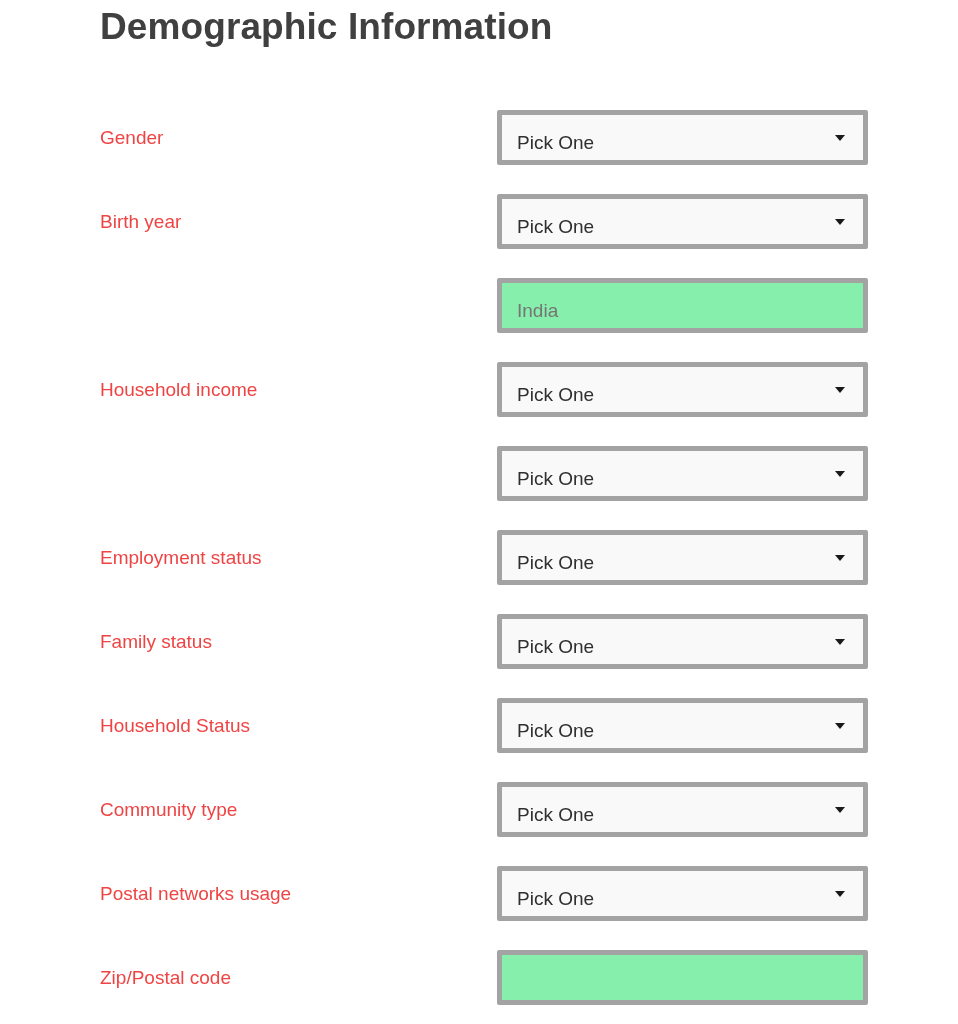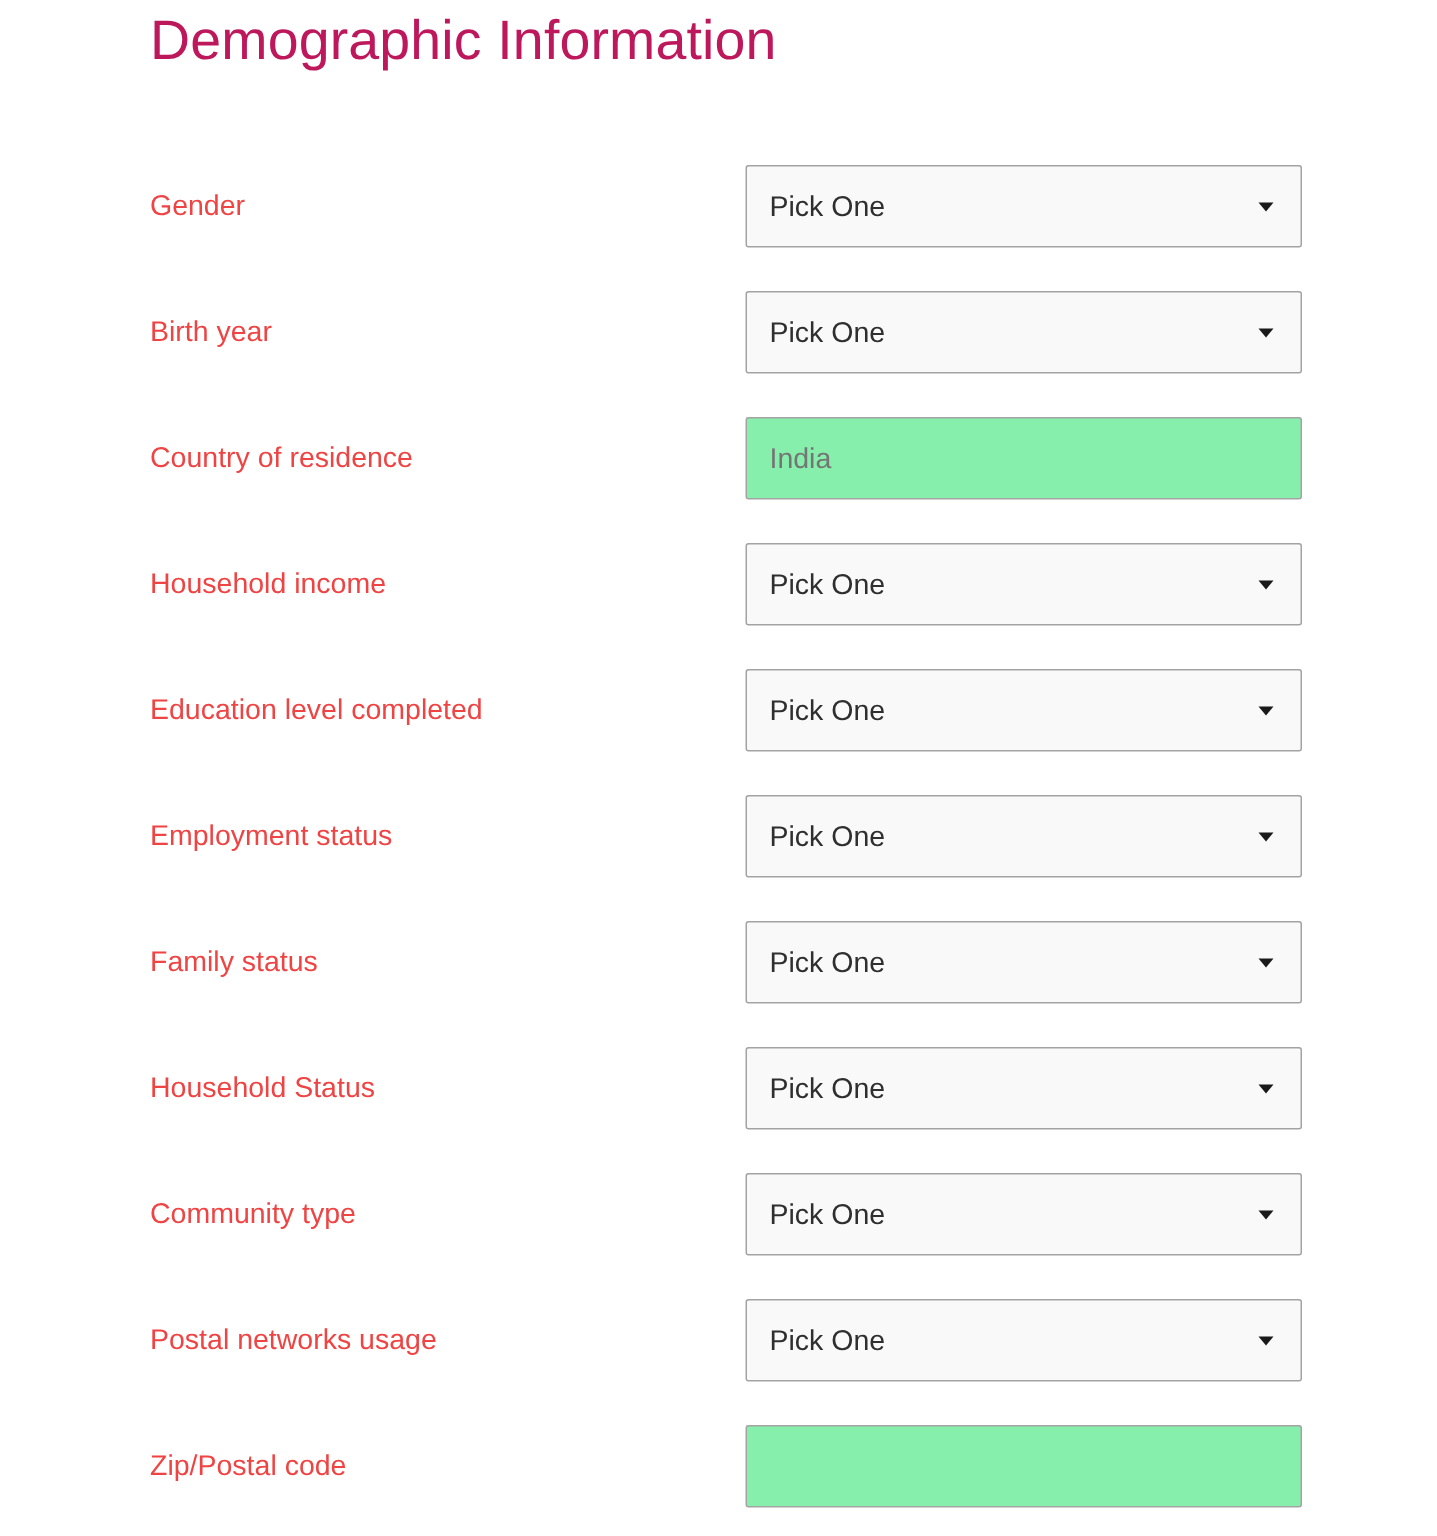--- a/index.html
+++ b/index.html
@@ -20,23 +20,23 @@
     width: 958px;
     height: 1024px;
     background: #ffffff;
   }
 
   .page-title {
     position: absolute;
     left: 100px;
     top: 4px;
     font-size: 37px;
-    font-weight: 400;
+    font-weight: 700;
     line-height: 46px;
-    color: #be185d;
+    color: #404040;
     letter-spacing: 0.1px;
     white-space: nowrap;
   }
 
   .form {
     position: absolute;
     left: 0;
     top: 110px;
     width: 958px;
   }
@@ -56,21 +56,21 @@
     white-space: nowrap;
   }
 
   .field-control {
     position: absolute;
     left: 497px;
     top: 0;
     width: 371px;
     height: 55px;
     box-sizing: border-box;
-    border: 1px solid #a3a3a3;
+    border: 5px solid #a3a3a3;
     border-radius: 2px;
   }
 
   .field-control.select {
     background: #f9f9f9;
   }
 
   .field-control.text {
     background: #86efac;
   }
@@ -123,34 +123,32 @@
         </div>
       </div>
       <div class="form-row">
         <div class="field-label">Birth year</div>
         <div class="field-control select">
           <div class="field-value">Pick One</div>
           <span class="caret"></span>
         </div>
       </div>
       <div class="form-row">
-        <div class="field-label">Country of residence</div>
         <div class="field-control text">
           <div class="field-value">India</div>
         </div>
       </div>
       <div class="form-row">
         <div class="field-label">Household income</div>
         <div class="field-control select">
           <div class="field-value">Pick One</div>
           <span class="caret"></span>
         </div>
       </div>
       <div class="form-row">
-        <div class="field-label">Education level completed</div>
         <div class="field-control select">
           <div class="field-value">Pick One</div>
           <span class="caret"></span>
         </div>
       </div>
       <div class="form-row">
         <div class="field-label">Employment status</div>
         <div class="field-control select">
           <div class="field-value">Pick One</div>
           <span class="caret"></span>

